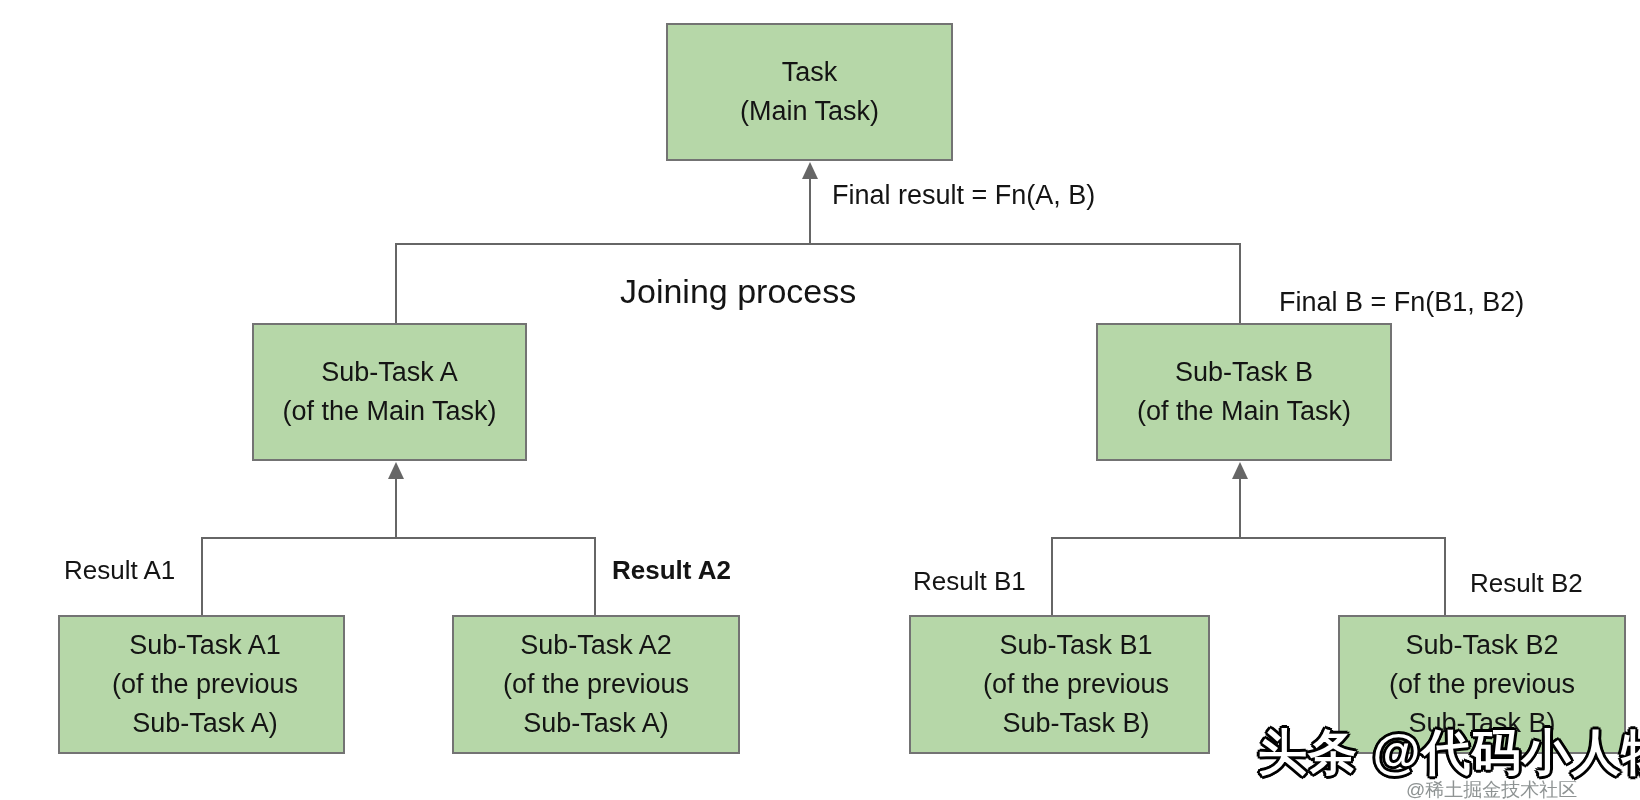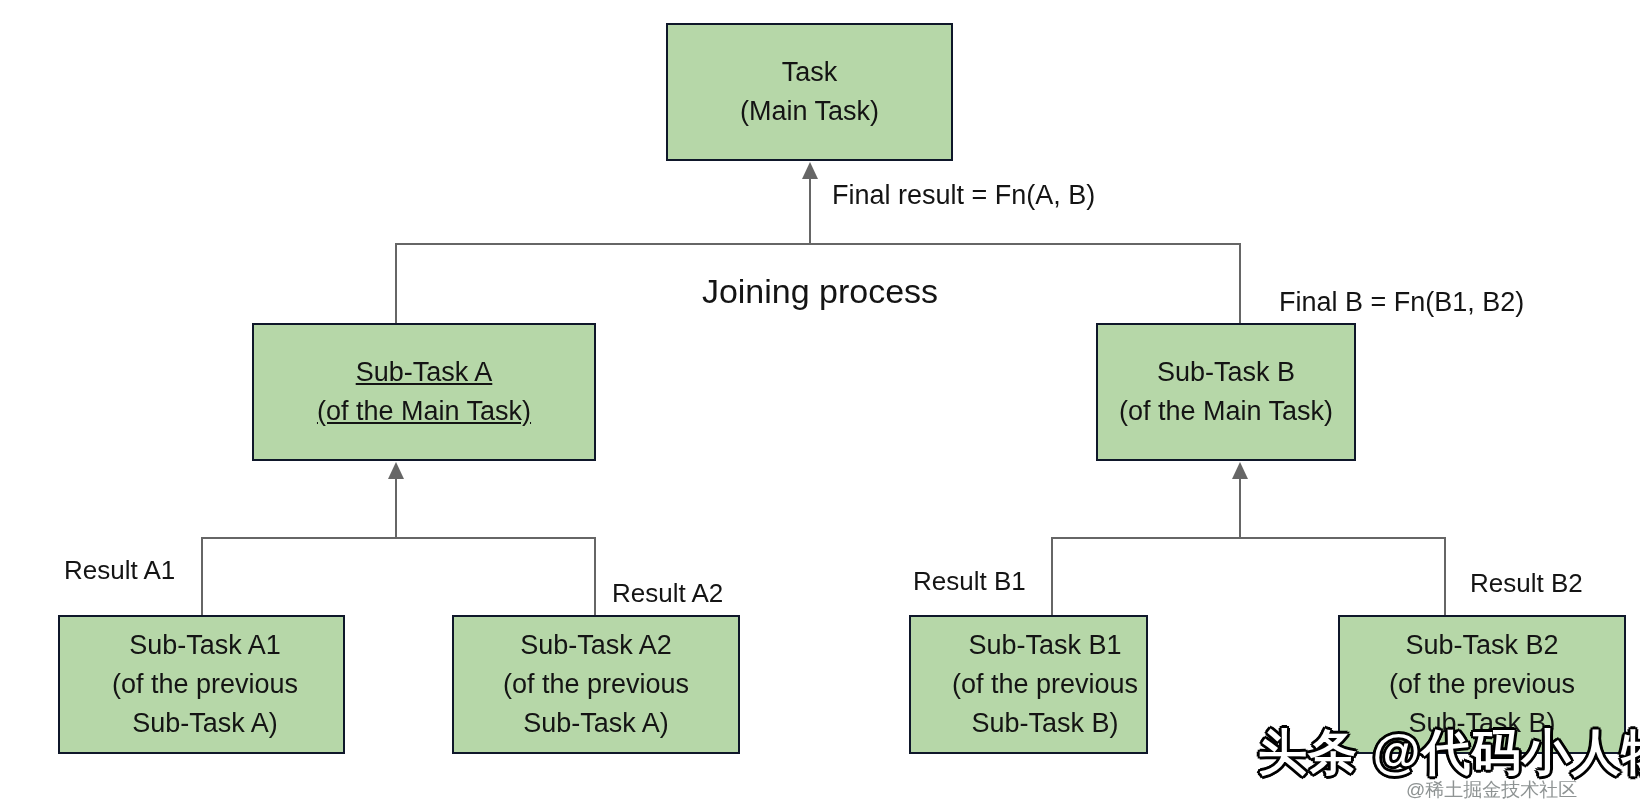--- a/index.html
+++ b/index.html
@@ -2,47 +2,47 @@
 <html><head>
 <meta charset="utf-8">
 <style>
   html,body { margin:0; padding:0; background:#ffffff; }
   .canvas {
     position:relative; width:1640px; height:800px; background:#ffffff;
     font-family:"Liberation Sans", sans-serif; overflow:hidden; color:#141414;
   }
   .node {
     position:absolute; box-sizing:border-box;
-    background:#b6d7a8; border:2px solid #0f172a;
+    background:#b6d7a8; border:2px solid #737373;
     display:flex; flex-direction:column; align-items:center; justify-content:center;
     text-align:center; font-size:27px; line-height:39px; color:#141414;
   }
   .node span { display:block; white-space:nowrap; }
   .hline { position:absolute; height:2px; background:#666666; }
   .vline { position:absolute; width:2px; background:#666666; }
   .arrowhead {
     position:absolute; width:0; height:0;
     border-left:8px solid transparent; border-right:8px solid transparent;
     border-bottom:17px solid #666666;
   }
   .lbl { position:absolute; white-space:nowrap; font-size:26px; color:#141414; }
   .lbl-final { left:832px; top:180px; font-size:27px; }
   .lbl-resa  { left:97px;  top:276px; font-size:27px; }
-  .lbl-join  { left:620px; top:272px; width:400px; text-align:center; font-size:34px; }
+  .lbl-join  { left:620px; top:272px; width:400px; text-align:left; font-size:34px; }
   .lbl-resb  { left:1279px; top:287px; font-size:27px; }
   .lbl-a1 { left:64px;   top:555px; }
-  .lbl-a2 { left:612px;  top:578px; }
+  .lbl-a2 { left:612px;  top:555px;font-weight:bold; }
   .lbl-b1 { left:913px;  top:566px; }
   .lbl-b2 { left:1470px; top:568px; }
   .box-task { left:666px;  top:23px;  width:287px; height:138px; }
-  .box-suba { left:252px;  top:323px; width:344px; height:138px;text-decoration:underline; }
-  .box-subb { left:1096px; top:323px; width:260px; height:138px; }
+  .box-suba { left:252px;  top:323px; width:275px; height:138px; }
+  .box-subb { left:1096px; top:323px; width:296px; height:138px; }
   .box-a1 { left:58px;   top:615px; width:287px; height:139px;padding-left:7px; }
   .box-a2 { left:452px;  top:615px; width:288px; height:139px; }
-  .box-b1 { left:909px;  top:615px; width:239px; height:139px;padding-left:33px; }
+  .box-b1 { left:909px;  top:615px; width:301px; height:139px;padding-left:33px; }
   .box-b2 { left:1302px; top:615px; width:288px; height:139px;margin-left:36px; }
   .wm-primary {
     position:absolute; left:1258px; top:720px;
     font-size:49px; font-weight:bold; letter-spacing:1px; color:#ffffff;
     text-shadow:
       -2px -2px 0 #000, 2px -2px 0 #000, -2px 2px 0 #000, 2px 2px 0 #000,
       -3px 0 0 #000, 3px 0 0 #000, 0 -3px 0 #000, 0 3px 0 #000;
     white-space:nowrap;
   }
   .wm-secondary {

